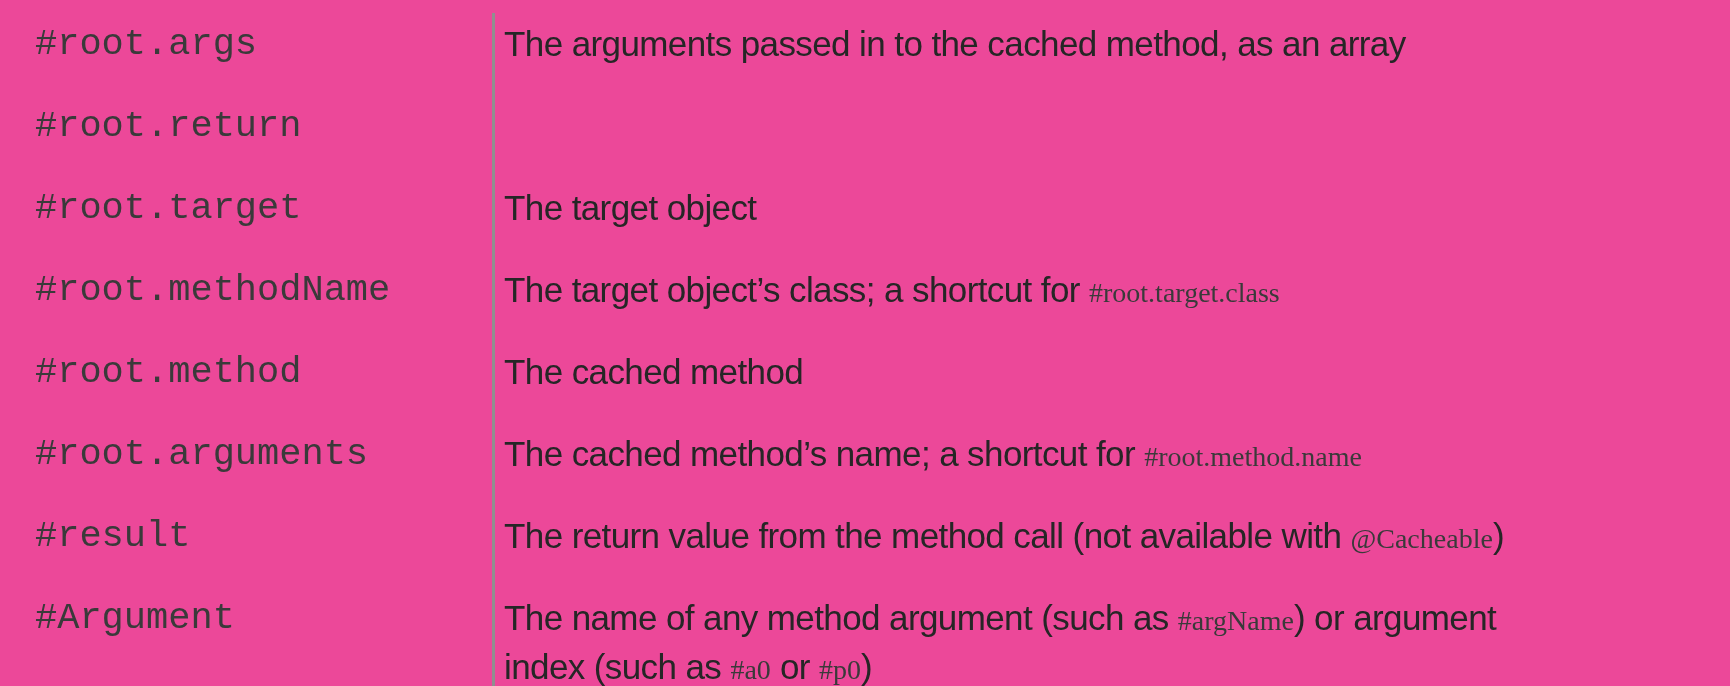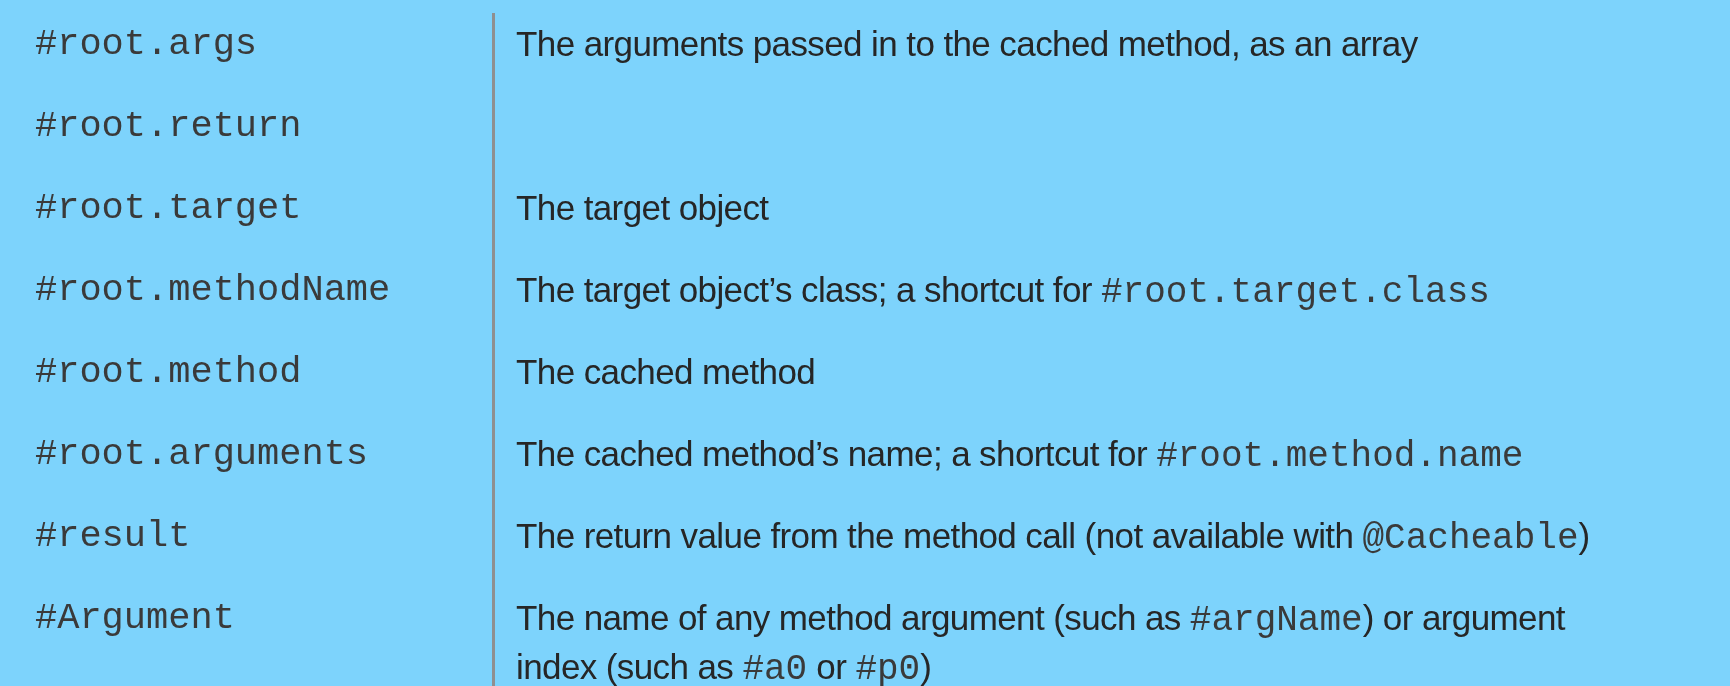--- a/index.html
+++ b/index.html
@@ -40,37 +40,37 @@
     padding: 8px 12px 0 35px;
     font-family: "Liberation Mono", "DejaVu Sans Mono", monospace;
     font-size: 37px;
     line-height: 46px;
     color: #3a3a3a;
     white-space: nowrap;
   }
   .cell-desc {
     flex: 1;
     box-sizing: border-box;
-    padding: 8px 30px 0 24px;
+    padding: 8px 30px 0 12px;
     font-size: 35px;
     letter-spacing: -0.6px;
     line-height: 46px;
     color: #262626;
   }
   .cell-desc .code {
-    font-family: Liberation Mono, monospace;
-    font-size: 36px;
+    font-family: Liberation Serif, serif;
+    font-size: 28px;
     letter-spacing: 0;
     color: #3a3a3a;
   }
 </style>
 </head>
 <body>
 
-<div class="page" style="background: #7dd3fc;">
+<div class="page" style="background: #ec4899;">
   <div class="divider" style="background: rgb(143, 143, 143);"></div>
   <div class="table" id="expression-table">
       <div class="row">
         <div class="cell-term"><span style="color: rgb(58, 58, 58);">#root.args</span></div>
         <div class="cell-desc" style="color: rgb(38, 38, 38);"><span>The arguments passed in to the cached method, as an array</span></div>
       </div>
       <div class="row">
         <div class="cell-term"><span style="color: rgb(58, 58, 58);">#root.return</span></div>
       </div>
       <div class="row">

